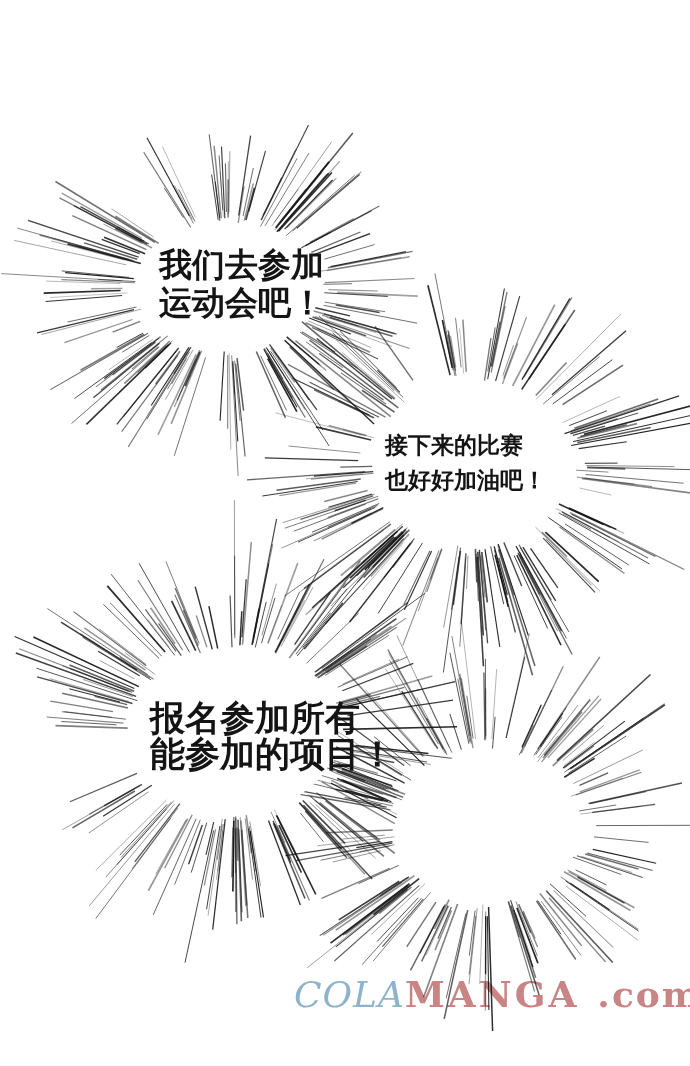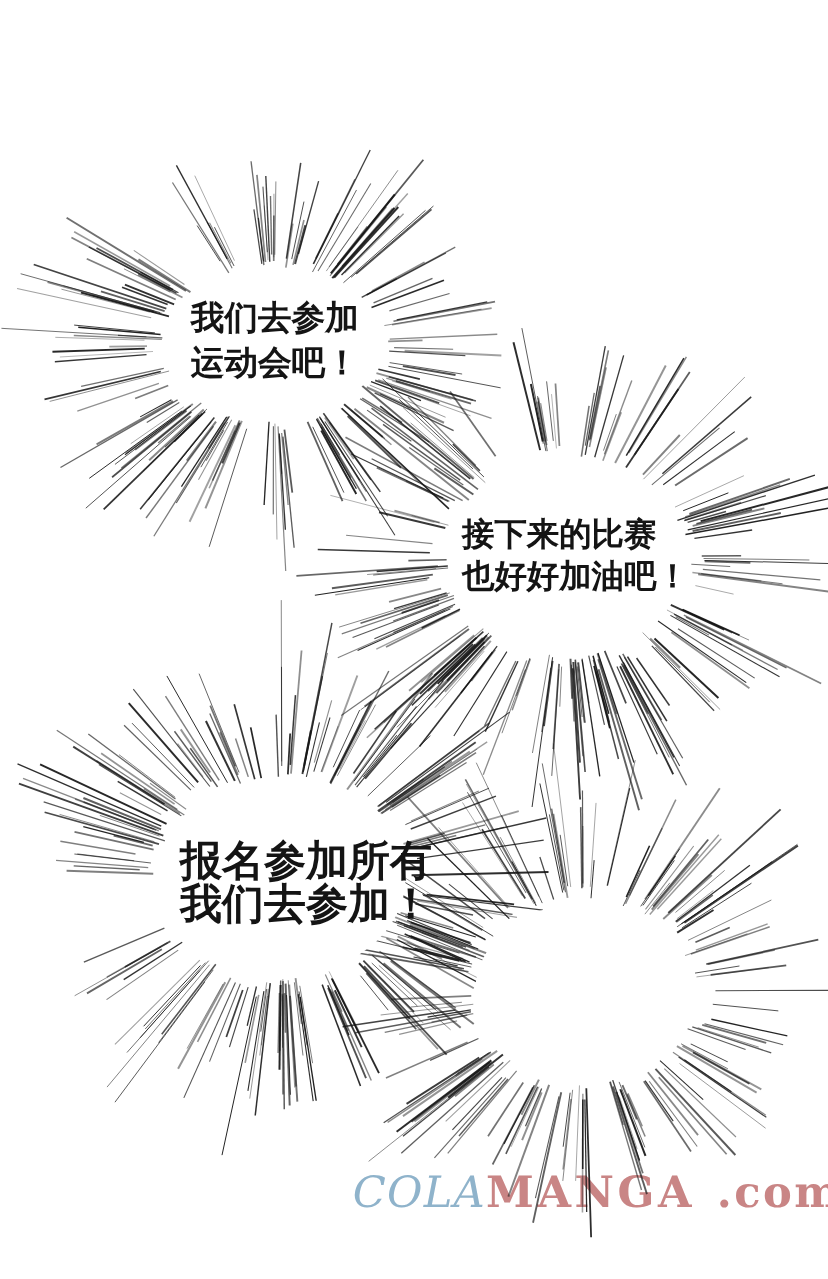--- a/index.html
+++ b/index.html
@@ -16,22 +16,22 @@
     width:690px; height:1066px;
     display:block;
   }
   .bubble {
     position:absolute;
     color:var(--ink, #141414);
     font-weight:600;
     white-space:nowrap;
     letter-spacing:0px;
   }
-  .bubble-1 { left:159px; top:246px; font-size:28px; line-height:38px; }
-  .bubble-2 { left:385px; top:428px; font-size:27px; line-height:35px; }
+  .bubble-1 { left:159px; top:246px; font-size:33px; line-height:38px; }
+  .bubble-2 { left:385px; top:428px; font-size:23px; line-height:35px; }
   .bubble-3 { left:150px; top:700px; font-size:35px; line-height:36px; }
   .bubble-4 { left:445px; top:800px; font-size:27px; line-height:33px; }
   .watermark { position:absolute; left:0; top:0; width:582px; height:1066px; }
   .wm-line1 {
     position:absolute; left:294px; top:974px;
     font-family:"DejaVu Serif", serif;
     font-size:36px; line-height:40px;
     white-space:nowrap;
   }
   .wm-cola {
@@ -844,16 +844,16 @@
   <div class="bubble bubble-1">
     <div>我们去参加</div>
     <div>运动会吧！</div>
   </div>
   <div class="bubble bubble-2">
     <div>接下来的比赛</div>
     <div>也好好加油吧！</div>
   </div>
   <div class="bubble bubble-3">
     <div>报名参加所有</div>
-    <div>我们去参加！</div>
+    <div>能参加的项目！</div>
   </div>
 
 </div>
 
 </body></html>

